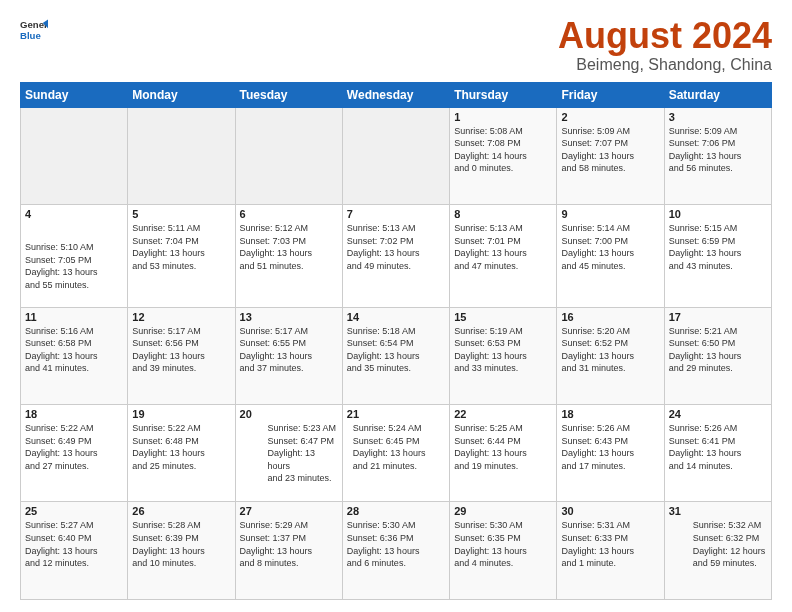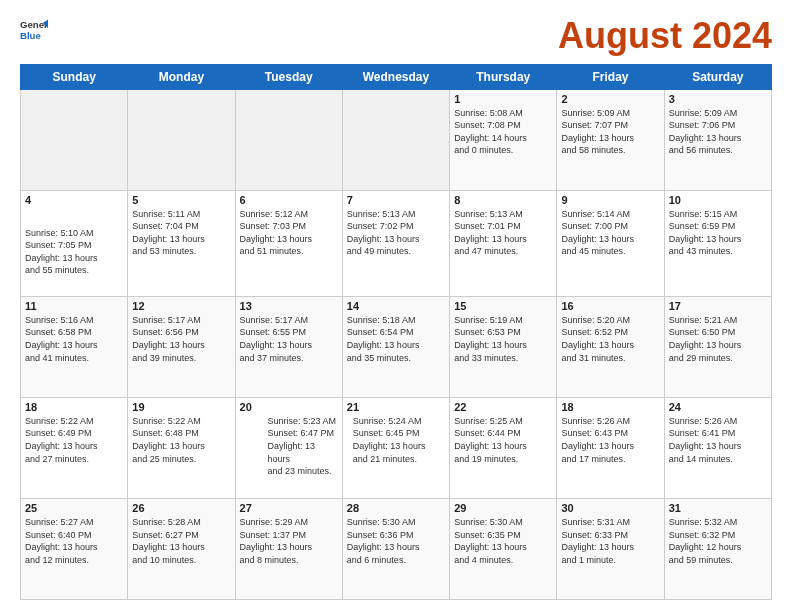--- a/index.html
+++ b/index.html
@@ -51,21 +51,21 @@
       border-collapse: collapse;
       width: 100%;
       table-layout: fixed;
     }
     .calendar thead tr th {
       background: #1a6bbf;
       color: #fff;
       font-size: 12px;
       font-weight: bold;
       padding: 5px 4px;
-      text-align: center;
+      text-align: left;
       border: 1px solid #1a6bbf;
     }
     .calendar tbody tr td {
       vertical-align: top;
       border: 1px solid #ccc;
       padding: 3px 4px;
       font-size: 9.5px;
       color: #333;
       background: #fff;
       height: 86px;
@@ -99,20 +99,21 @@
   <div class="header">
     <div class="logo">
       <svg class="logo-icon" viewBox="0 0 32 32" xmlns="http://www.w3.org/2000/svg">
         <text x="0" y="14" font-size="11" font-weight="bold" fill="#333" font-family="Arial">General</text>
         <text x="0" y="26" font-size="11" font-weight="bold" fill="#1a6bbf" font-family="Arial">Blue</text>
         <polygon points="26,8 32,4 32,14" fill="#1a6bbf"></polygon>
       </svg>
     </div>
     <div class="title-section">
       <div class="main-title">August 2024</div>
+      <div class="subtitle">Beimeng, Shandong, China</div>
     </div>
   </div>
 
   <table class="calendar">
     <thead>
       <tr>
         <th>Sunday</th>
         <th>Monday</th>
         <th>Tuesday</th>
         <th>Wednesday</th>
@@ -306,21 +307,21 @@
           <td>
             <span class="day-num">25</span>
             <div class="day-info" style="white-space: pre-line;">Sunrise: 5:27 AM
 Sunset: 6:40 PM
 Daylight: 13 hours
 and 12 minutes.</div>
           </td>
           <td>
             <span class="day-num">26</span>
             <div class="day-info" style="white-space: pre-line;">Sunrise: 5:28 AM
-Sunset: 6:27 PM
+Sunset: 6:39 PM
 Daylight: 13 hours
 and 10 minutes.</div>
           </td>
           <td>
             <span class="day-num">27</span>
             <div class="day-info" style="white-space: pre-line;">Sunrise: 5:29 AM
 Sunset: 1:37 PM
 Daylight: 13 hours
 and 8 minutes.</div>
           </td>
@@ -340,21 +341,21 @@
           </td>
           <td>
             <span class="day-num">30</span>
             <div class="day-info" style="white-space: pre-line;">Sunrise: 5:31 AM
 Sunset: 6:33 PM
 Daylight: 13 hours
 and 1 minute.</div>
           </td>
           <td>
             <span class="day-num">31</span>
-            <div class="day-info" style="white-space: pre-line;">Sunrise: 5:32 AM
+            <div class="day-info" style="white-space: pre-line; margin-left: 24px;">Sunrise: 5:32 AM
 Sunset: 6:32 PM
 Daylight: 12 hours
 and 59 minutes.</div>
           </td>
         </tr>
       </tbody>
   </table>
 </div>
 
 </body></html>

